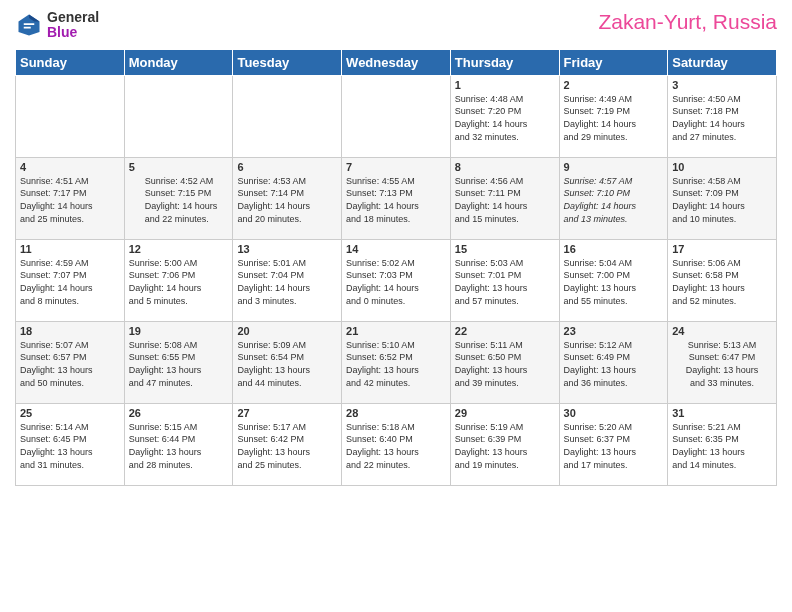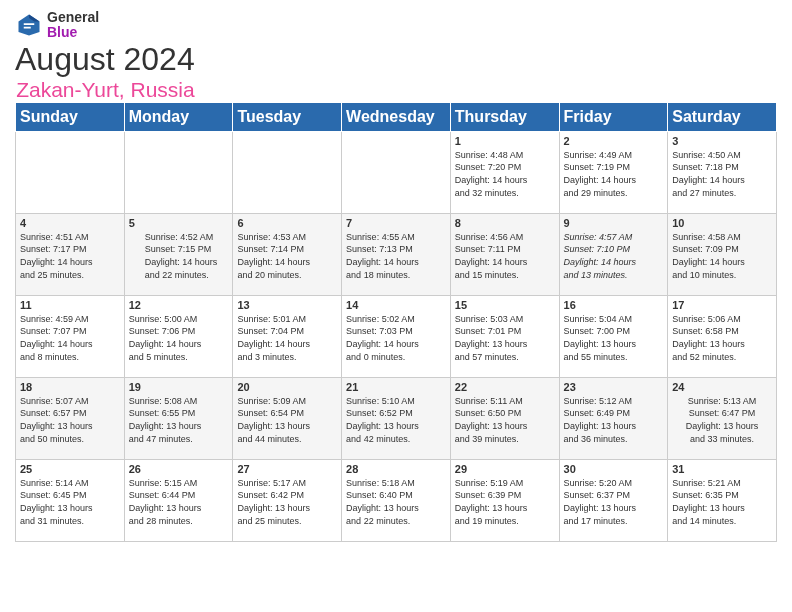--- a/index.html
+++ b/index.html
@@ -12,21 +12,21 @@
     }
     .page {
       width: 792px;
       height: 612px;
       padding: 10px 15px;
     }
     .header {
       display: flex;
       justify-content: space-between;
       align-items: flex-start;
-      flex-direction: column;
+      margin-bottom: 8px;
     }
     .logo {
       display: flex;
       align-items: center;
       gap: 4px;
     }
     .logo-text {
       display: flex;
       flex-direction: column;
       font-size: 14px;
@@ -52,21 +52,21 @@
       color: #ec4899;
     }
     table {
       width: 100%;
       border-collapse: collapse;
       table-layout: fixed;
     }
     thead tr th {
       background: #2a6aad;
       color: #fff;
-      font-size: 16px;
+      font-size: 13px;
       font-weight: bold;
       padding: 5px 4px;
       text-align: left;
       border: 1px solid #fff;
     }
     tbody tr td {
       border: 1px solid #ccc;
       vertical-align: top;
       padding: 3px 4px;
       font-size: 9.5px;
@@ -105,21 +105,20 @@
         <polygon points="16,4 28,12 22,12 16,8" fill="#1a4a8a"></polygon>
         <rect x="10" y="14" width="12" height="2" fill="white"></rect>
         <rect x="10" y="18" width="8" height="2" fill="white"></rect>
       </svg>
       <div class="logo-text">
         <span class="logo-general">General</span>
         <span class="logo-blue">Blue</span>
       </div>
     </div>
     <div class="title-block">
-      <div class="main-title">August 2024</div>
       <div class="sub-title">Zakan-Yurt, Russia</div>
     </div>
   </div>
 
   <table>
     <thead>
       <tr>
         <th>Sunday</th>
         <th>Monday</th>
         <th>Tuesday</th>

